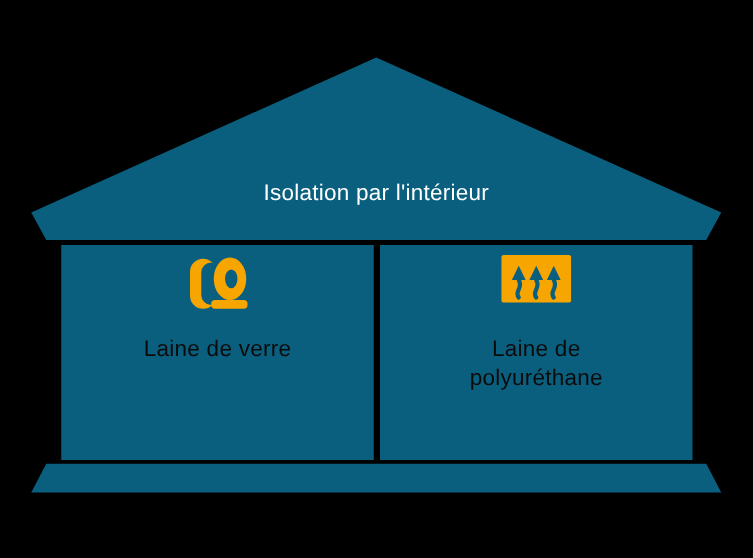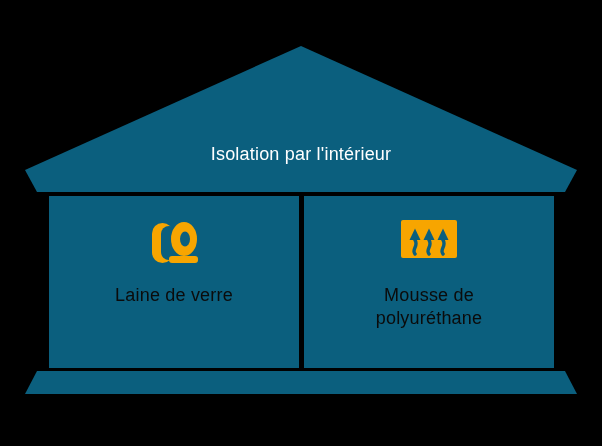--- a/index.html
+++ b/index.html
@@ -42,21 +42,21 @@
     height: 172px;
     display: flex;
     gap: 5px;
   }
   .column {
     flex: 1 1 0;
     background: #0B5F7E;
     display: flex;
     flex-direction: column;
     align-items: center;
-    padding-top: 17px;
+    padding-top: 1px;
     box-sizing: border-box;
   }
   .icon-box {
     height: 52px;
     display: flex;
     align-items: center;
     justify-content: center;
   }
   .column-label {
     margin-top: 19px;
@@ -101,18 +101,18 @@
         <svg width="56" height="39" viewBox="0 0 56 39" aria-hidden="true">
           <rect x="0" y="0" width="56" height="38" rx="2" fill="#F7A500"></rect>
           <path d="M14,34 c-4,-4.5 4,-8 0,-14" fill="none" stroke="#0B5F7E" stroke-width="3.4" stroke-linecap="round"></path>
           <polygon points="8.5,20 19.5,20 14,8.5" fill="#0B5F7E"></polygon>
           <path d="M28,34 c-4,-4.5 4,-8 0,-14" fill="none" stroke="#0B5F7E" stroke-width="3.4" stroke-linecap="round"></path>
           <polygon points="22.5,20 33.5,20 28,8.5" fill="#0B5F7E"></polygon>
           <path d="M42,34 c-4,-4.5 4,-8 0,-14" fill="none" stroke="#0B5F7E" stroke-width="3.4" stroke-linecap="round"></path>
           <polygon points="36.5,20 47.5,20 42,8.5" fill="#0B5F7E"></polygon>
         </svg>
       </div>
-      <div class="column-label">Mousse de polyuréthane</div>
+      <div class="column-label">Laine de polyuréthane</div>
     </div>
 
   </div>
 
 </div>
 
 </body></html>

